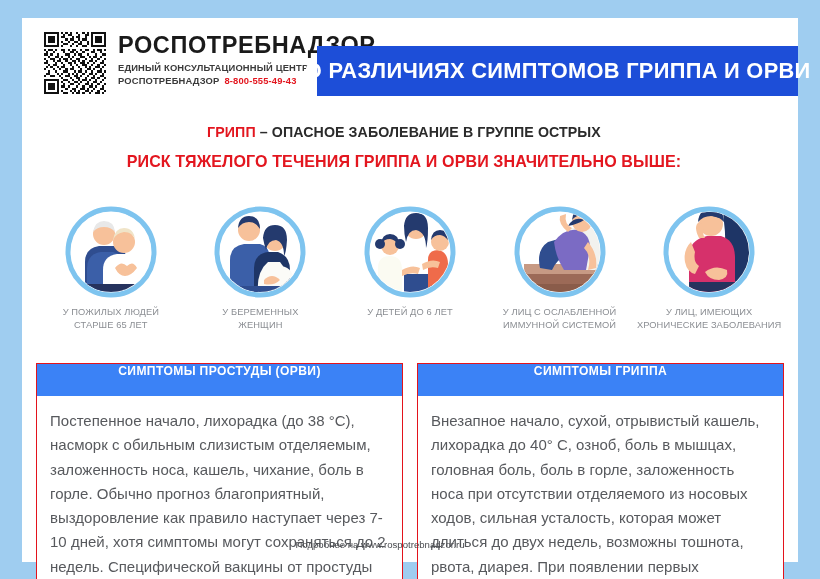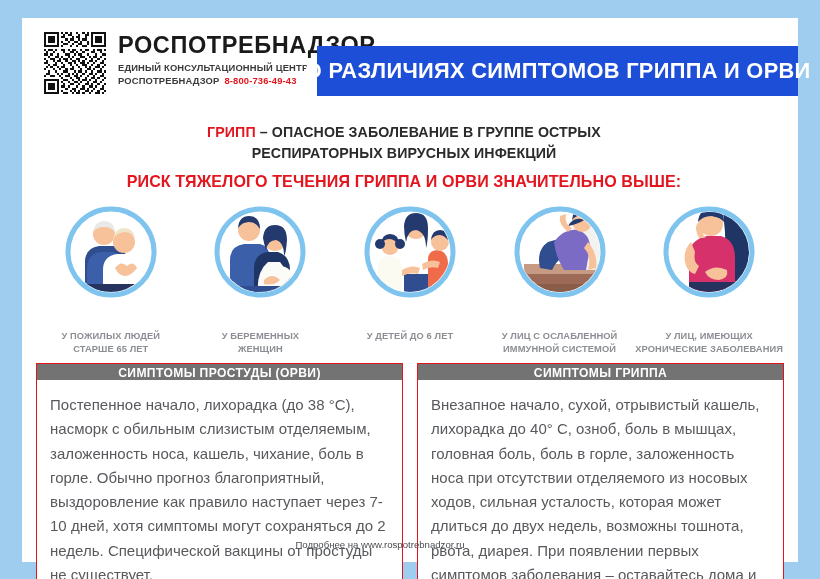--- a/index.html
+++ b/index.html
@@ -136,50 +136,49 @@
     width: 108px;
     height: 108px;
     position: relative;
   }
   .illus-art svg {
     display: block;
     width: 108px;
     height: 108px;
   }
   .illus-caption {
-    margin-top: 24px;
+    margin-top: 0;
     font-size: 9.3px;
     color: #8b8e93;
     text-align: center;
     line-height: 1.42;
     letter-spacing: 0.1px;
     white-space: pre-line;
-    font-weight: bold;
   }
 
   
   .panels {
     position: absolute;
     left: 14px;
     top: 345px;
     width: 748px;
     display: flex;
     gap: 14px;
   }
   .panel {
     width: 367px;
     border: 1.4px solid #e3131c;
     box-sizing: border-box;
     background: #ffffff;
   }
   .panel-head {
-    background: #737373;
-    height: 16px;
+    background: #3b82f6;
+    height: 32px;
     display: flex;
-    align-items: flex-end;
+    align-items: flex-start;
     justify-content: center;
   }
   .panel-head-text {
     color: #ffffff;
     font-size: 12.6px;
     font-weight: bold;
     letter-spacing: 0.4px;
     transform: scaleX(0.96);
   }
   .panel-body {
@@ -439,36 +438,35 @@
             <rect x="24" y="28" width="2" height="1"></rect>
           <rect x="27" y="28" width="1" height="1"></rect>
         </g>
       </svg>
 
       <div class="brand-text">
         <div class="brand-title">РОСПОТРЕБНАДЗОР</div>
         <div class="brand-sub">
           <div>ЕДИНЫЙ КОНСУЛЬТАЦИОННЫЙ ЦЕНТР</div>
           <div>
-            <span>РОСПОТРЕБНАДЗОР</span><span class="brand-phone">8-800-736-49-43</span>
+            <span>РОСПОТРЕБНАДЗОР</span><span class="brand-phone">8-800-555-49-43</span>
           </div>
         </div>
       </div>
     </div>
 
     <div class="title-bar">
       <div class="title-bar-text">О РАЗЛИЧИЯХ СИМПТОМОВ ГРИППА И ОРВИ</div>
     </div>
   </div>
 
   <div class="sub-block">
     <div class="sub-line1">
       <span class="hl">ГРИПП</span><span> –  ОПАСНОЕ ЗАБОЛЕВАНИЕ В ГРУППЕ ОСТРЫХ</span>
     </div>
-    <div class="sub-line1">РЕСПИРАТОРНЫХ ВИРУСНЫХ ИНФЕКЦИЙ</div>
     <div class="sub-line2">РИСК ТЯЖЕЛОГО ТЕЧЕНИЯ ГРИППА И ОРВИ ЗНАЧИТЕЛЬНО ВЫШЕ:</div>
   </div>
 
   <div class="illus-row">
 
     <div class="illus-cell">
       <div class="illus-art">
         <svg viewBox="0 0 108 108">
           <circle cx="54" cy="54" r="43" fill="none" stroke="#7ec4ef" stroke-width="5"></circle>
           <clipPath id="c1">

